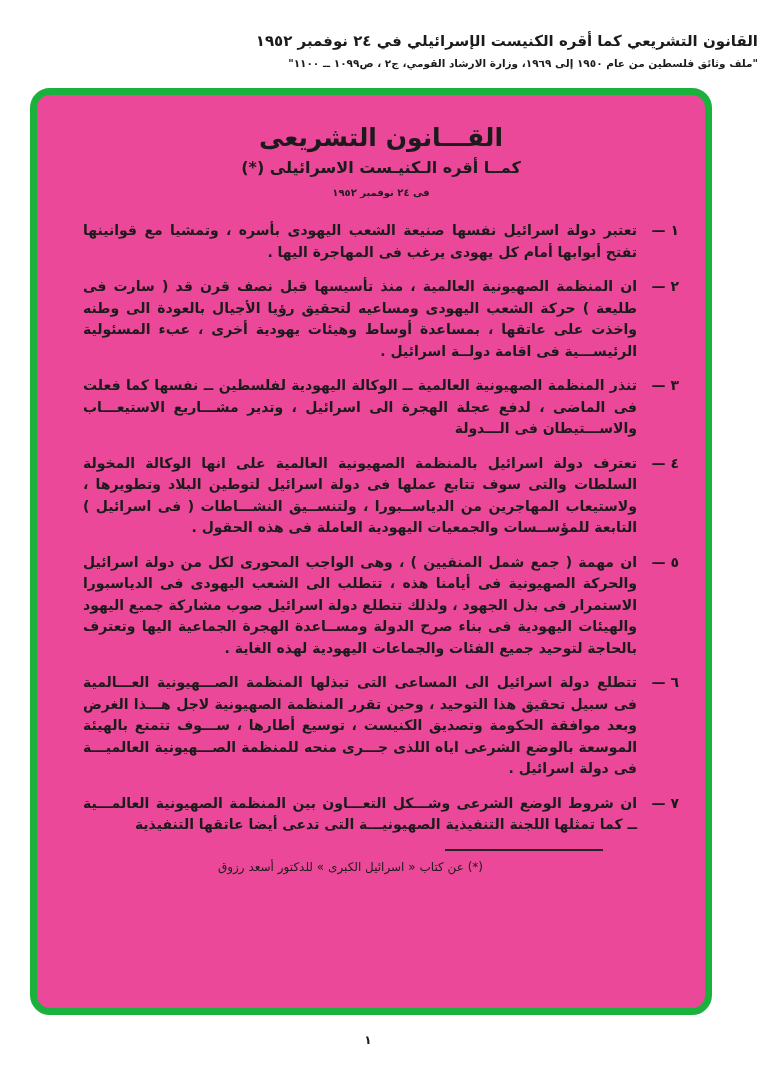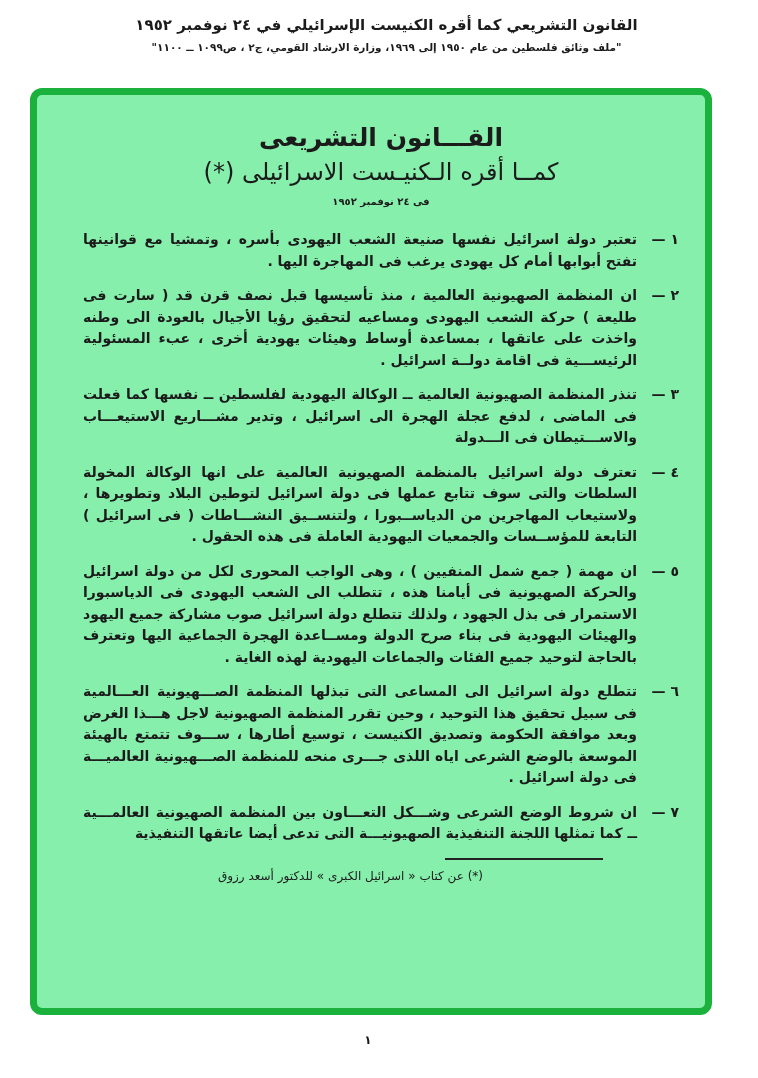--- a/index.html
+++ b/index.html
@@ -7,56 +7,55 @@
   html,body {
     margin:0; padding:0;
     width:758px; height:1078px;
     background:#ffffff;
     color:var(--text-color);
     font-family:"DejaVu Sans", sans-serif;
     overflow:hidden;
     position:relative;
   }
   .page-header {
-    padding-top:16px;
-    text-align:center;
+    padding-top:32px;
     direction:rtl;
     margin-left:15px;
   }
   .page-header .hdr-title {
     font-size:15px;
     font-weight:bold;
     letter-spacing:0.2px;
   }
   .page-header .hdr-source {
     margin-top:7px;
     font-size:10.5px;
     font-weight:bold;
   }
   .doc-frame {
     position:absolute;
     left:30px; top:88px;
     width:682px; height:927px;
     border:7px solid var(--frame-color);
-    border-radius:12px;
-    background:#86efac;
+    border-radius:20px;
+    background:#ec4899;
     padding:20px 26px 0 46px;
     direction:rtl;
     overflow:hidden;
   }
   .doc-title-1 {
     text-align:center;
     font-size:25px;
     font-weight:bold;
     margin:8px 0 6px 0;
   }
   .doc-title-2 {
     text-align:center;
-    font-size:24px;
-    font-weight:normal;
+    font-size:16px;
+    font-weight:bold;
     margin:0 0 10px 0;
   }
   .doc-title-3 {
     text-align:center;
     font-size:10px;
     font-weight:bold;
     margin:0 0 22px 0;
   }
   .paragraphs { direction:rtl; }
   .para {

